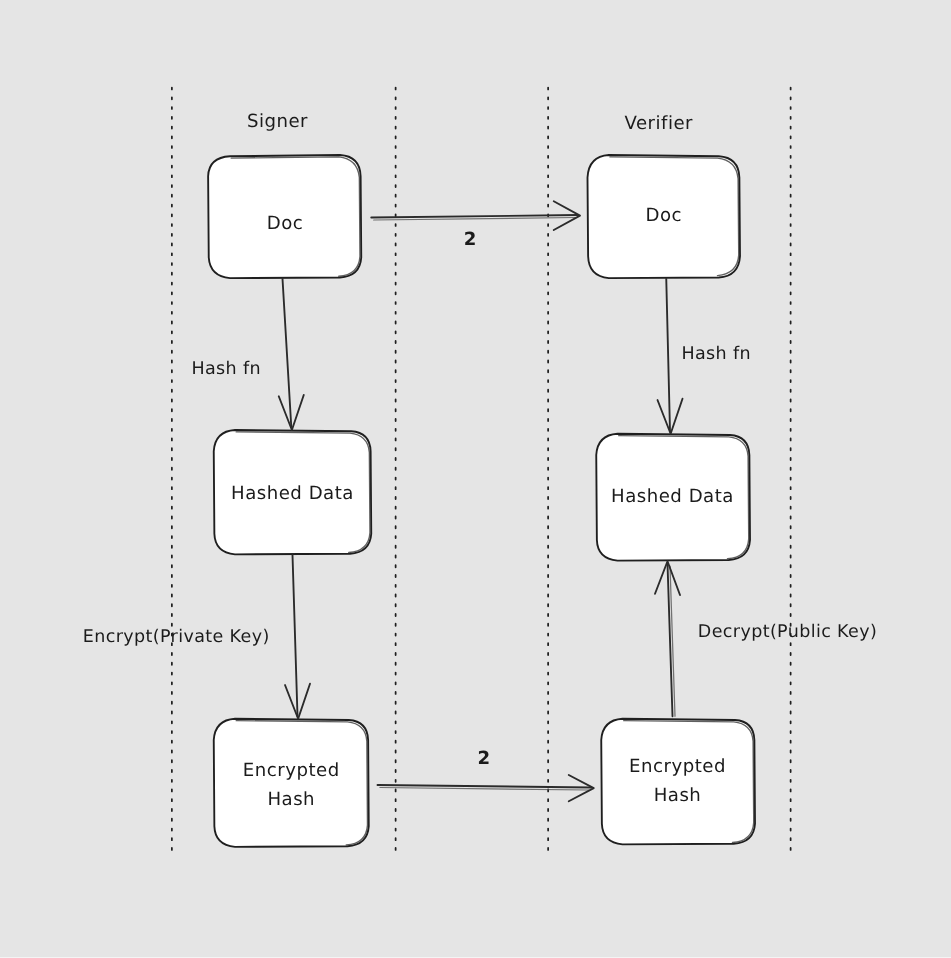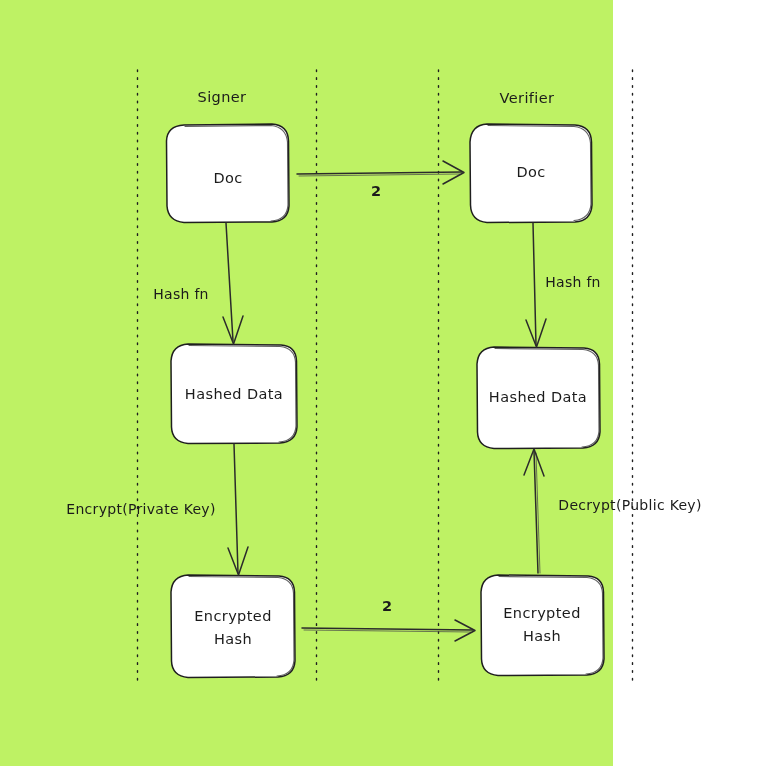--- a/index.html
+++ b/index.html
@@ -8,23 +8,23 @@
     background: #ffffff;
   }
   body {
     width: 761px;
     height: 766px;
     font-family: "DejaVu Sans", sans-serif;
     overflow: hidden;
   }
   #canvas {
     position: relative;
-    width: 613px;
+    width: 761px;
     height: 766px;
-    background: #bef264;
+    background: #e5e5e5;
   }
   svg#diagram {
     position: absolute;
     left: 0;
     top: 0;
     width: 761px;
     height: 766px;
   }
   .lane-line {
     stroke: #1f1f1f;

